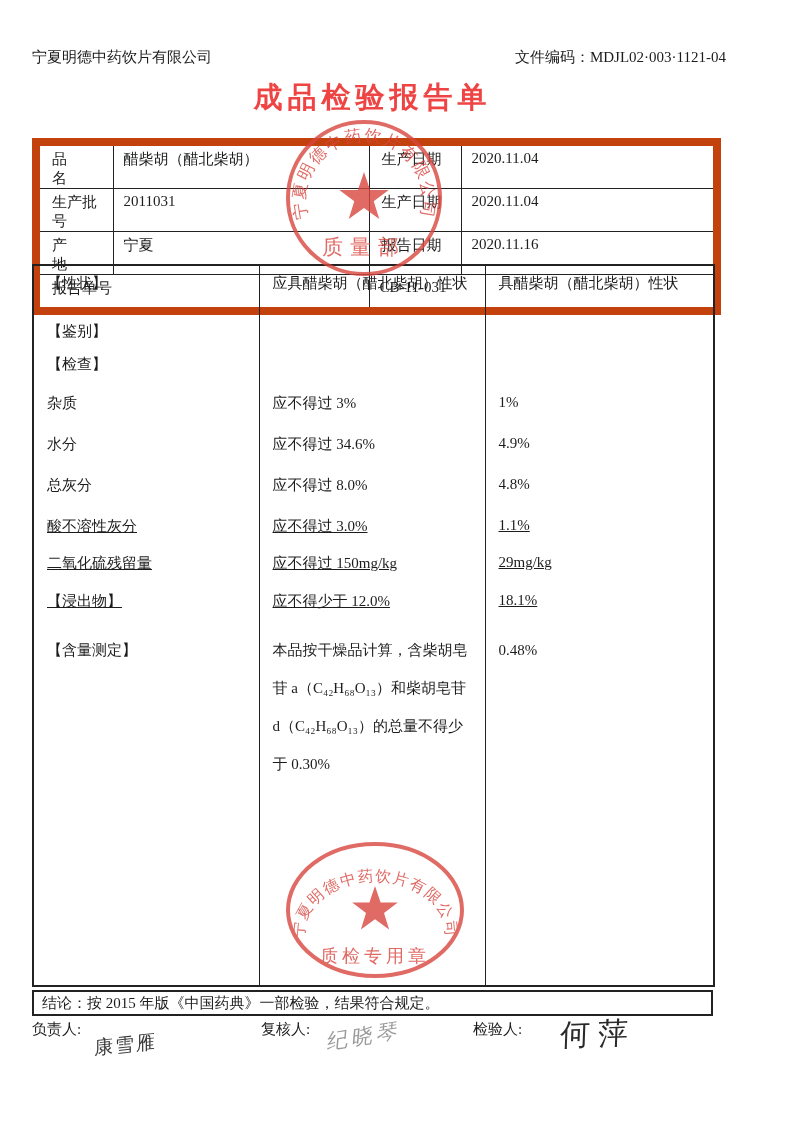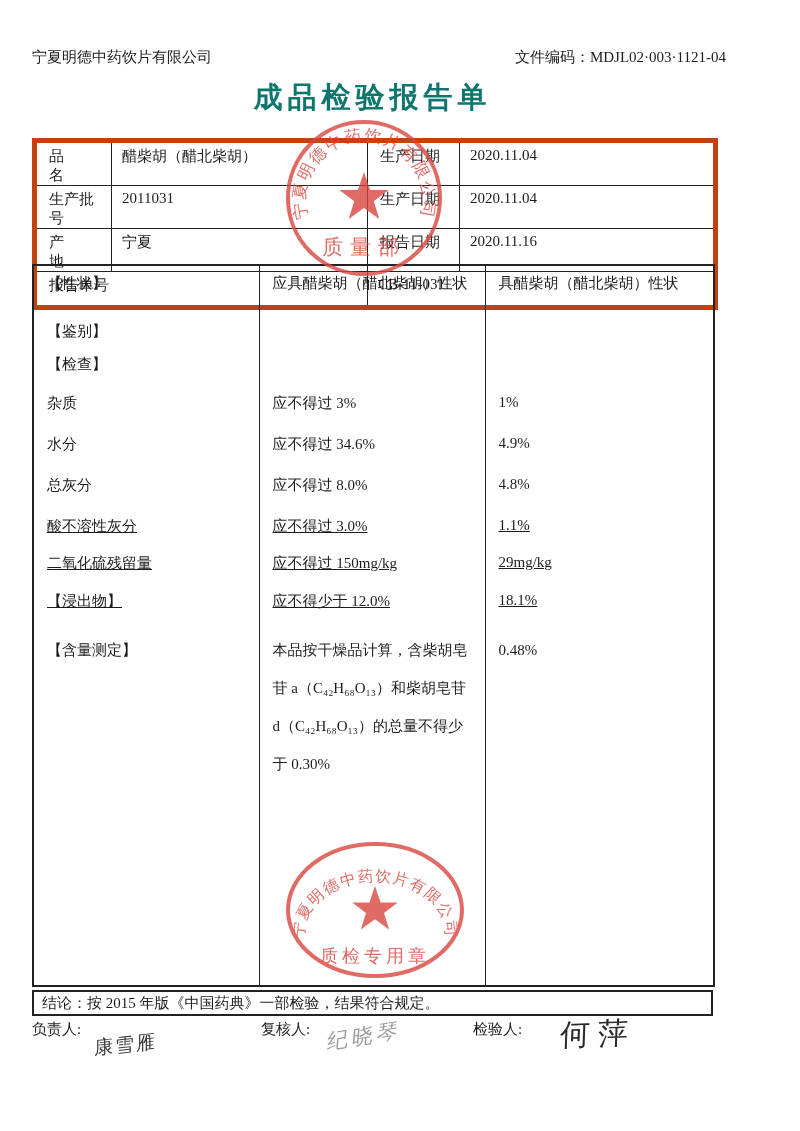--- a/index.html
+++ b/index.html
@@ -6,27 +6,27 @@
   html,body { background:#ffffff; }
   body {
     width:800px; height:1131px; position:relative; overflow:hidden;
     font-family:"Liberation Serif","DejaVu Serif",serif;
     color:#1c1c1c;
   }
   .abs { position:absolute; }
 
   
   .hdr { left:32px; top:48px; width:694px; display:flex; justify-content:space-between; font-size:15px; }
-  .title { left:32px; top:78px; width:681px; text-align:center; font-size:29px; font-weight:bold; letter-spacing:5px; font-family:"Liberation Sans","DejaVu Sans",sans-serif; color:#0f766e; }
+  .title { left:32px; top:78px; width:681px; text-align:center; font-size:29px; font-weight:bold; letter-spacing:5px; font-family:"Liberation Sans","DejaVu Sans",sans-serif; color:#ef4444; }
 
   
   table { border-collapse:collapse; table-layout:fixed; }
   td { vertical-align:top; font-size:15px; overflow:hidden; }
 
-  .info-table { left:32px; top:138px; width:681px; border:5px solid #c2410c; }
+  .info-table { left:32px; top:138px; width:681px; border:8px solid #c2410c; }
   .info-table td { border:1px solid #222; height:36px; padding:4px 8px 0 10px; }
   .info-table td.lbl { padding-left:12px; }
 
   .result-table { left:32px; top:264px; width:681px; height:723px; border:2px solid #222; }
   .result-table td { border-left:1px solid #222; padding:0 8px 0 13px; }
   .result-table td:first-child { border-left:none; }
   .result-table .head td { padding-top:10px; height:68px; }
   .result-table .head td:nth-child(2), .result-table .head td:nth-child(3) { text-align:center; }
   .uline { display:inline-block; border-bottom:1px solid #000; padding:0 2px 2px 2px; }
   .r-xz td { height:43px; padding-top:8px; }

